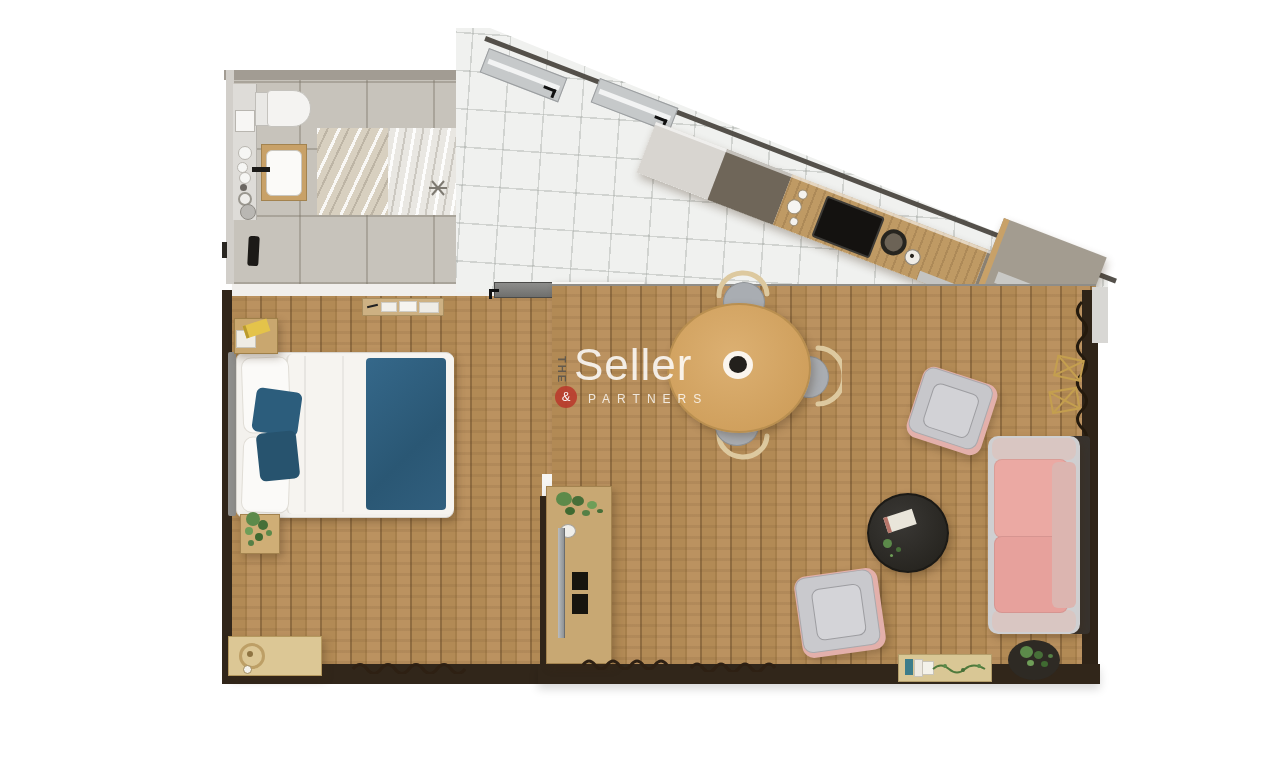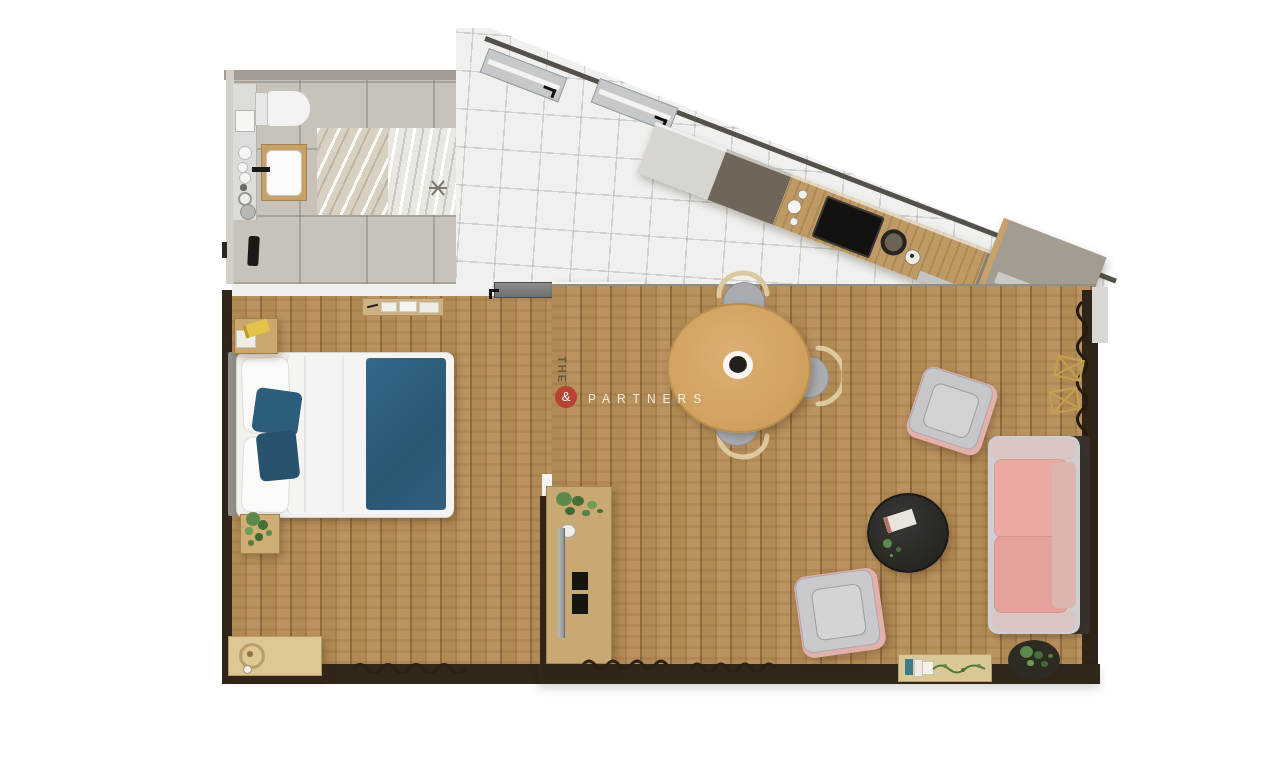--- a/index.html
+++ b/index.html
@@ -268,19 +268,20 @@
     </div>
     <div class="abs" style="left:688px;top:660px;">
       <svg width="92" height="12" viewBox="0 0 92 12">
           <path d="M3 8 q6 -8 12 0 t12 0 t12 0 t12 0 t12 0 t12 0 t12 0" fill="none" stroke="#2e2013" stroke-width="3"></path>
         </svg>
     </div>
   </div>
 
   <div id="watermark" style="position:absolute;left:550px;top:340px;width:190px;height:86px;z-index:50;">
     <span style="position:absolute;left:6px;top:16px;writing-mode:vertical-rl;font-size:11px;font-weight:bold;letter-spacing:2px;color:rgba(80,78,75,.78);">THE</span>
+    <span style="position:absolute;left:24px;top:0px;font-size:44px;font-weight:400;letter-spacing:1px;color:rgba(255,255,255,.85);">Seller</span>
     <span style="position:absolute;left:5px;top:46px;width:22px;height:22px;border-radius:50%;background:rgba(186,57,43,.88);text-align:center;">
       <span style="font-size:13px;line-height:22px;color:rgba(255,255,255,.95);">&amp;</span>
     </span>
     <span style="position:absolute;left:38px;top:52px;font-size:12px;letter-spacing:7px;color:rgba(255,255,255,.8);">PARTNERS</span>
   </div>
 
 </div>
 
 </body></html>

